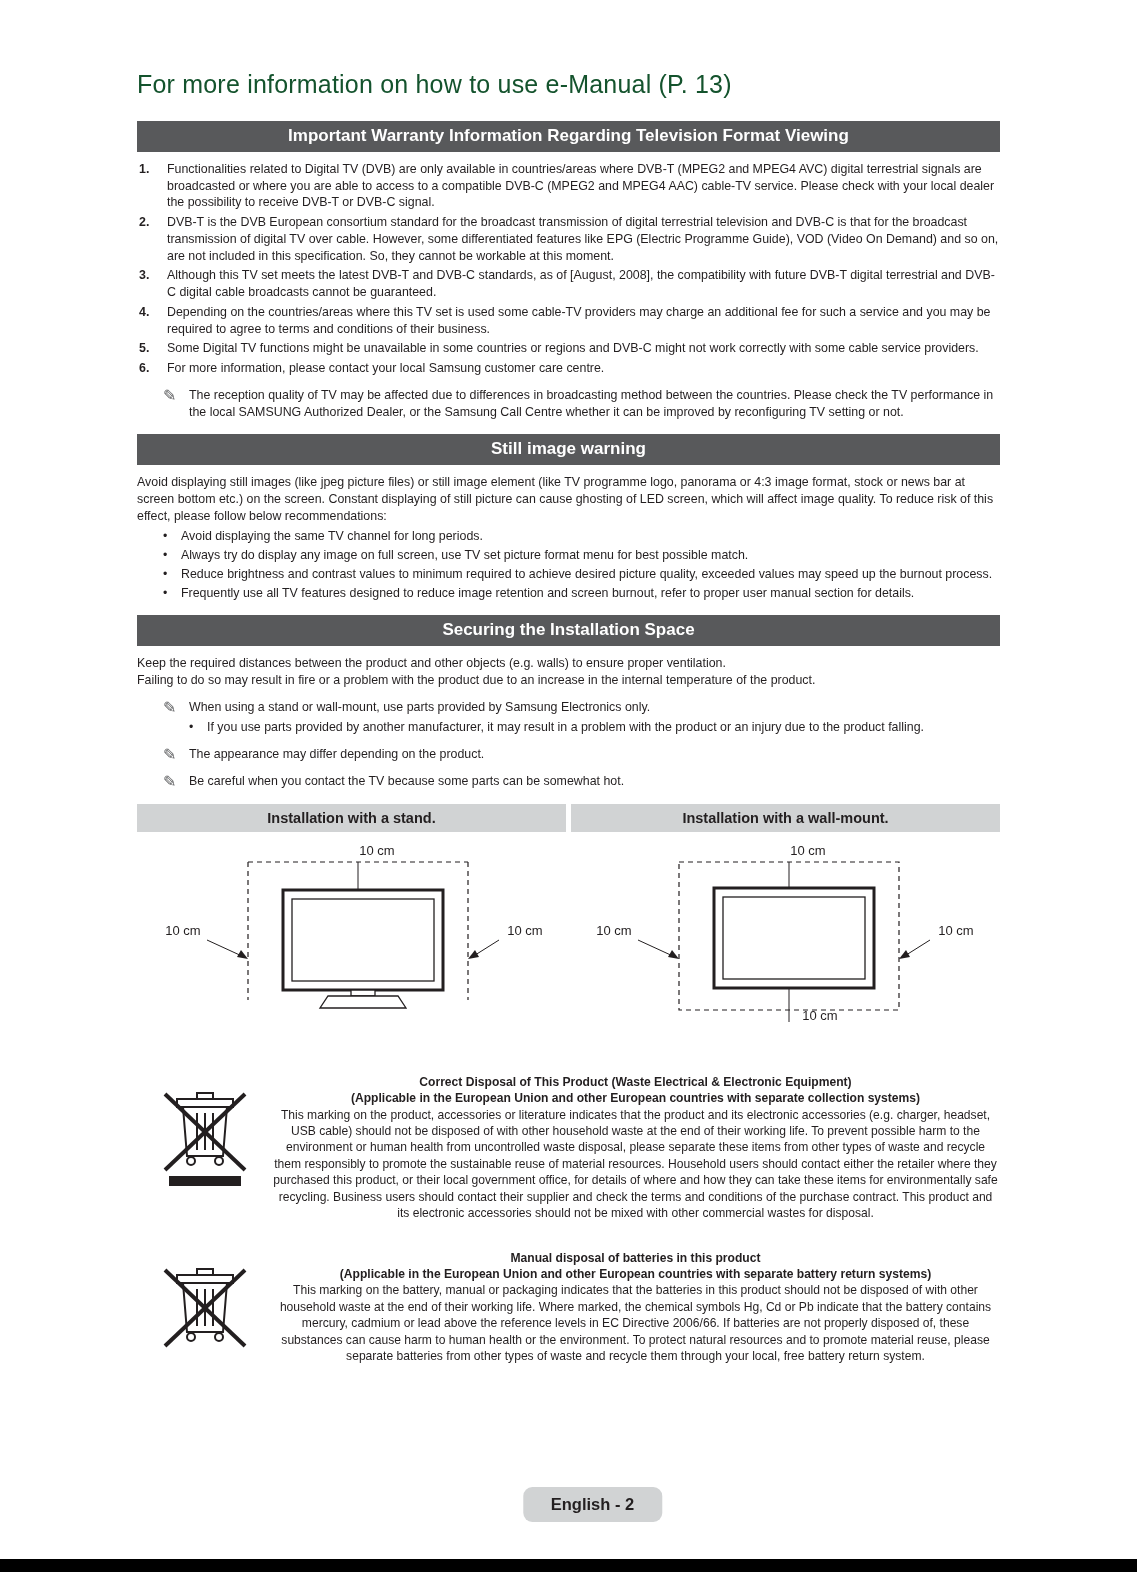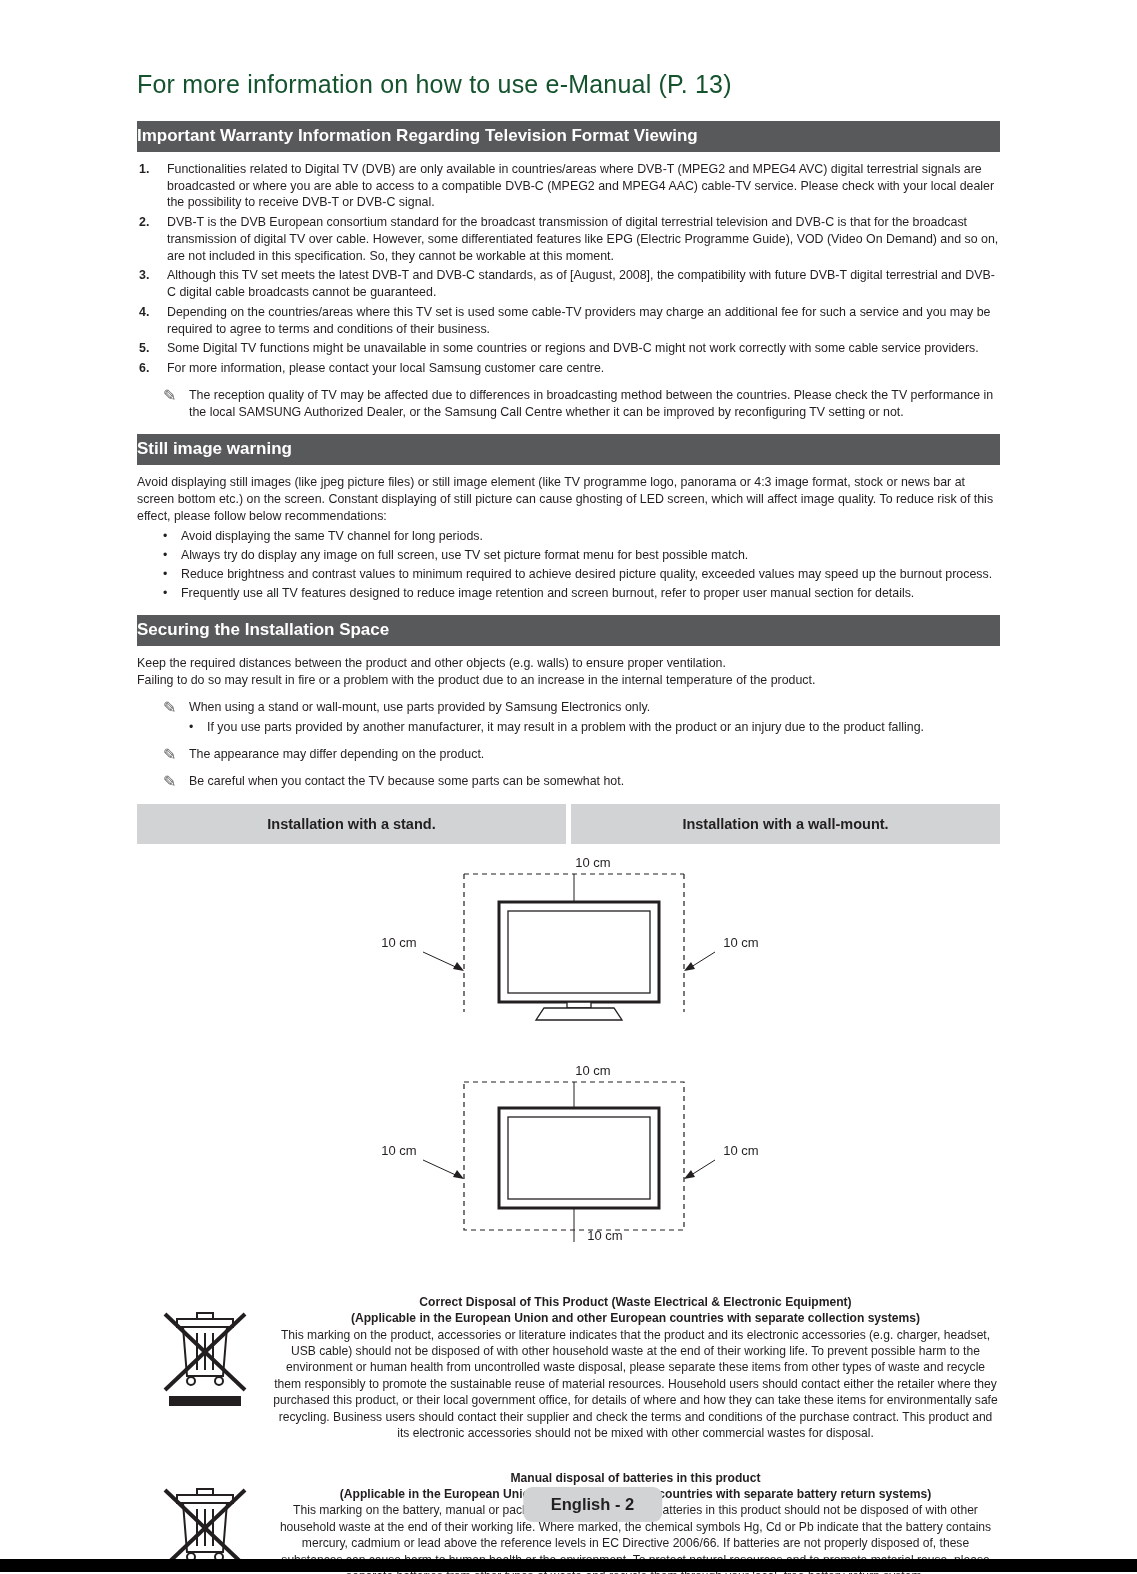--- a/index.html
+++ b/index.html
@@ -21,21 +21,21 @@
   .notice-box {
     border: 1.5px solid #231F20;
     padding: 9px 13px;
     font-size: 13.5px; line-height: 1.45;
     margin-bottom: 16px;
   }
 
   .section-bar {
     background: #58595B; color: #ffffff;
     font-weight: bold; font-size: 17px;
-    text-align: left; padding: 5px 0 6px;
+    text-align: center; padding: 5px 9px 6px;
     margin: 14px 0 9px;
   }
 
   .body-text, .num-list, .note-row, .bullet-list { font-size: 12.4px; line-height: 1.35; }
 
   .num-item { display: flex; margin-bottom: 3px; }
   .num-item .num { width: 30px; min-width: 30px; font-weight: bold; padding-left: 2px; }
   .num-item .txt { flex: 1; }
 
   .note-row { display: flex; margin: 10px 0 0 26px; }
@@ -51,24 +51,24 @@
   .bullet-list { margin: 4px 0 0 26px; }
   .bullet-item { display: flex; margin-bottom: 2px; }
   .bullet-item .dot { width: 18px; min-width: 18px; }
   .bullet-item .txt { flex: 1; }
 
   .para { margin-bottom: 2px; }
 
   .install-headers { display: flex; gap: 5px; margin-top: 14px; }
   .install-header {
     flex: 1; background: #D1D3D4; font-weight: bold;
-    font-size: 14.5px; text-align: center; padding: 12px 0;
-  }
-
-  .diagrams { display: flex; margin-top: 6px; flex-direction: column; }
+    font-size: 14.5px; text-align: center; padding: 6px 0;
+  }
+
+  .diagrams { display: flex; margin-top: 6px; }
   .diagram-col { flex: 1; display: flex; justify-content: center; }
 
   .disposal { display: flex; margin-top: 28px; text-align: center; }
   .disposal-icon { width: 104px; min-width: 104px; margin-left: 16px; display: flex; justify-content: center; align-items: flex-start; padding-top: 6px; }
   .disposal-text { flex: 1; margin-left: 14px; font-size: 12.1px; line-height: 1.36; }
   .disposal-text .bold { font-weight: bold; }
 
   .footer-pill {
     position: absolute; left: 50%; bottom: 52px;
     transform: translateX(-50%);

